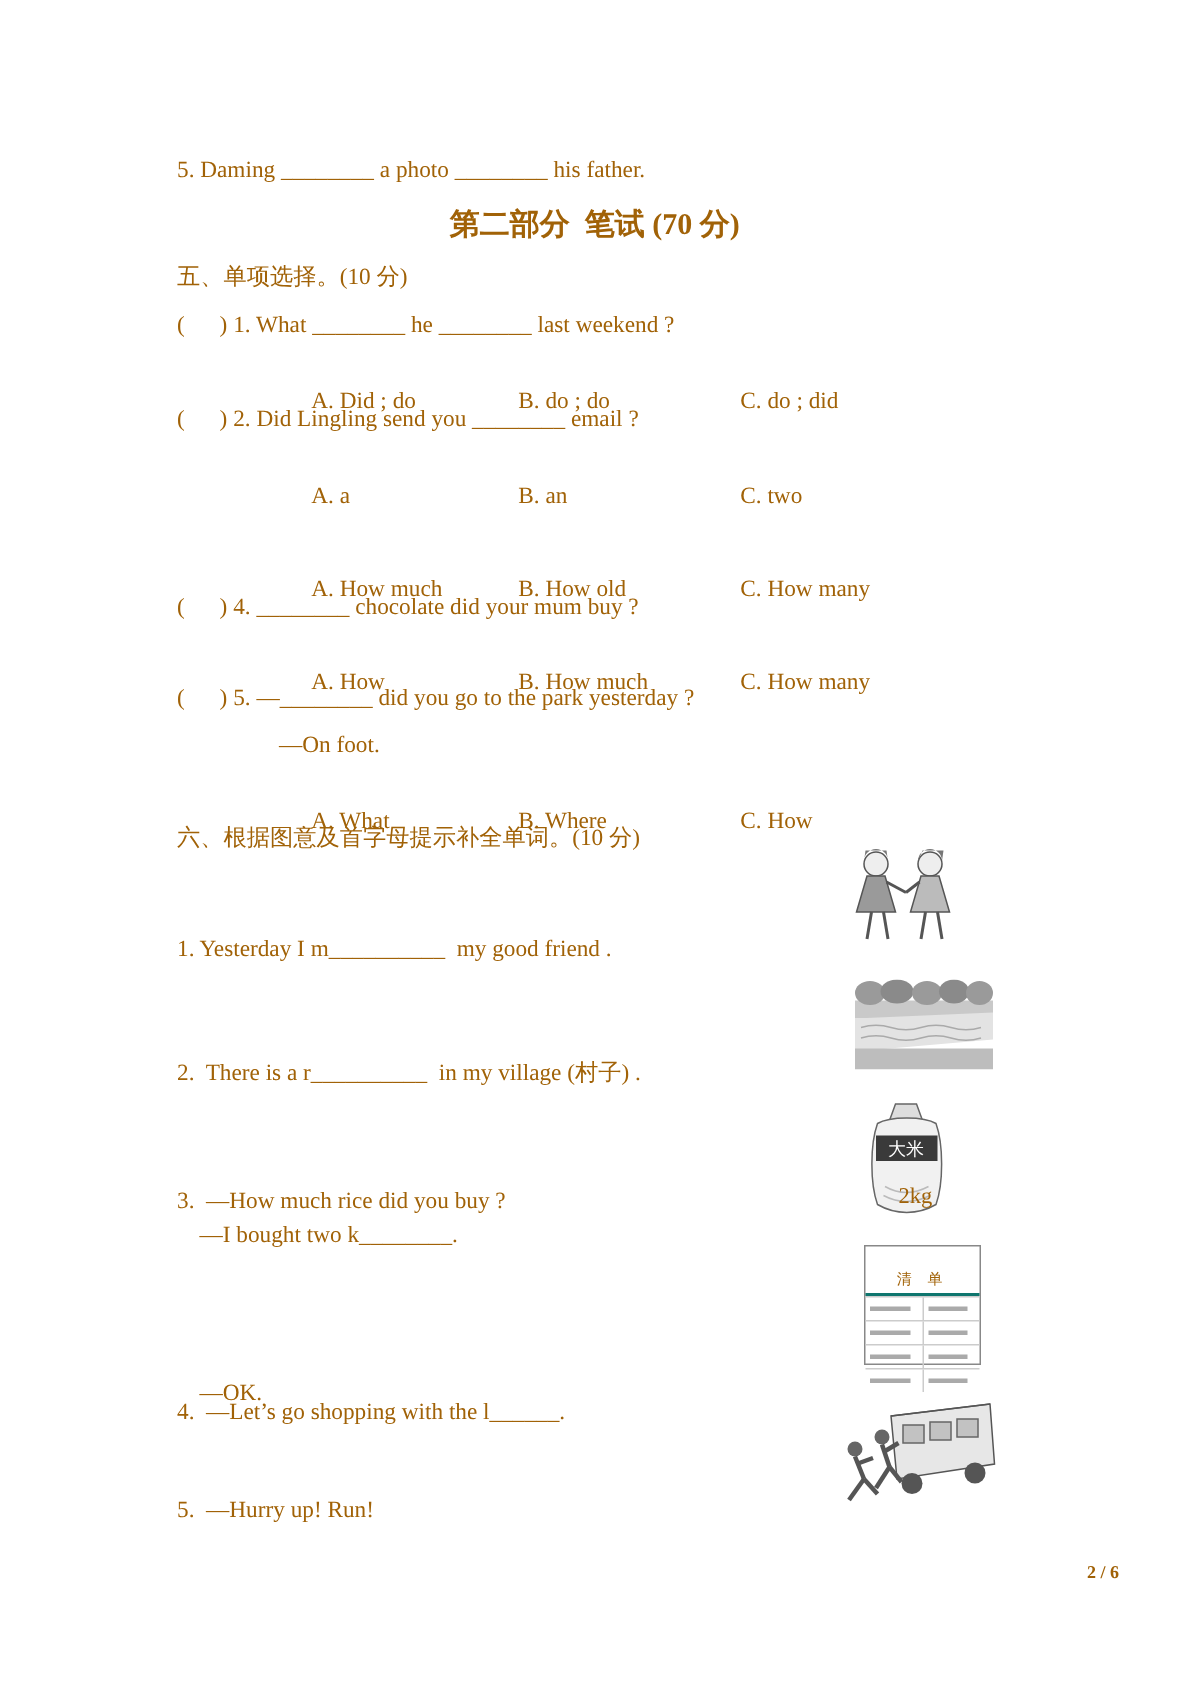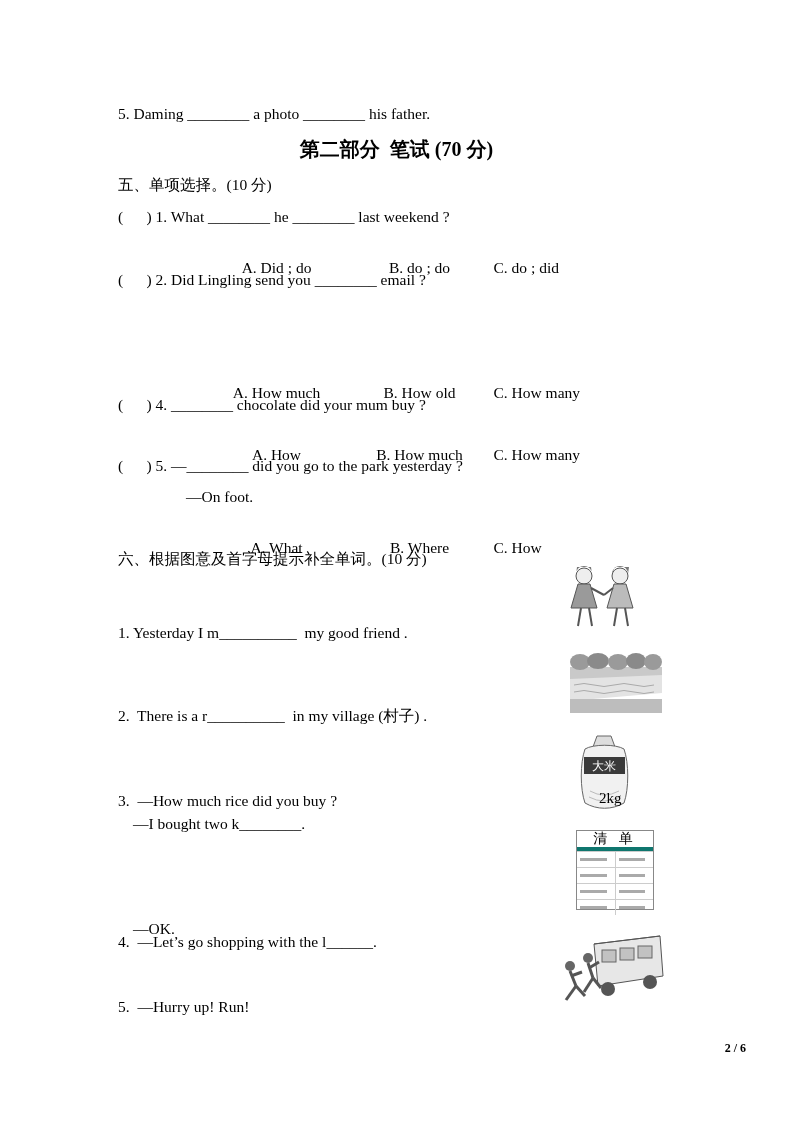--- a/index.html
+++ b/index.html
@@ -1,35 +1,35 @@
 <!DOCTYPE html>
 <html><head>
 <meta charset="utf-8">
 <style>
   html,body { margin:0; padding:0; background:#ffffff; }
   .page {
     position:relative; width:793px; height:1122px; background:#ffffff;
-    font-family:"Liberation Serif","DejaVu Serif",serif; color:#000000; overflow:hidden;
+    font-family:"Liberation Serif","DejaVu Serif",serif; color:#a16207; overflow:hidden;
   }
   .line { position:absolute; left:118px; font-size:15.5px; line-height:20px; white-space:pre; }
   .part-title { position:absolute; left:0; top:136px; width:793px; text-align:center;
                 font-size:20px; font-weight:700; white-space:pre; }
   .opts { position:absolute; left:192px; font-size:15.5px; line-height:20px; white-space:pre; }
-  .opt { display:inline-block; vertical-align:top;text-align:center; }
+  .opt { display:inline-block; vertical-align:top; }
   .opt-a { width:138px; }
   .opt-b { width:148px; }
   .indent { left:186px; }
   .indent2 { left:133px;text-align:right; }
   .img-box { position:absolute; }
   .footer { position:absolute; left:0; top:1041px; width:746px; text-align:right;
             font-size:12px; font-weight:700; }
   
   .list-card { width:78px; height:80px; border:1px solid #888; background:#fff; box-sizing:border-box; }
-  .list-head { height:16px; line-height:16px; text-align:center; font-size:14px;
-               letter-spacing:4px; border-bottom:4px solid #0f766e; }
+  .list-head { height:16px; line-height:16px; text-align:center; font-size:10px;
+               letter-spacing:4px; border-bottom:2px solid #0f766e;margin-top:15px; }
   .lrow { display:flex; border-top:1px solid #ccc; height:15px; align-items:center; }
   .lrow:first-of-type { border-top:none; }
   .lcell { flex:1; padding:0 3px; border-right:1px solid #ccc; height:100%; display:flex; align-items:center; }
   .lcell:last-child { border-right:none; }
   .bar { height:3px; background:#aaa; width:85%; }
   .kg { position:absolute; left:599px; top:790px; font-size:15px; }
 </style>
 </head>
 <body>
 
@@ -40,20 +40,23 @@
   <div class="part-title">第二部分  笔试 (70 分)</div>
 
   <div class="line" style="top:175px">五、单项选择。(10 分)</div>
 
   <div class="line" style="top:207px">(      ) 1. What ________ he ________ last weekend ?</div>
   <div class="opts" style="top:238px">
     <span class="opt opt-a">A. Did ; do</span><span class="opt opt-b">B. do ; do</span><span class="opt">C. do ; did</span>
   </div>
 
   <div class="line" style="top:270px">(      ) 2. Did Lingling send you ________ email ?</div>
+  <div class="opts" style="top:301px">
+    <span class="opt opt-a">A. a</span><span class="opt opt-b">B. an</span><span class="opt">C. two</span>
+  </div>
 
   <div class="opts" style="top:363px">
     <span class="opt opt-a">A. How much</span><span class="opt opt-b">B. How old</span><span class="opt">C. How many</span>
   </div>
 
   <div class="line" style="top:395px">(      ) 4. ________ chocolate did your mum buy ?</div>
   <div class="opts" style="top:425px">
     <span class="opt opt-a">A. How</span><span class="opt opt-b">B. How much</span><span class="opt">C. How many</span>
   </div>
 

